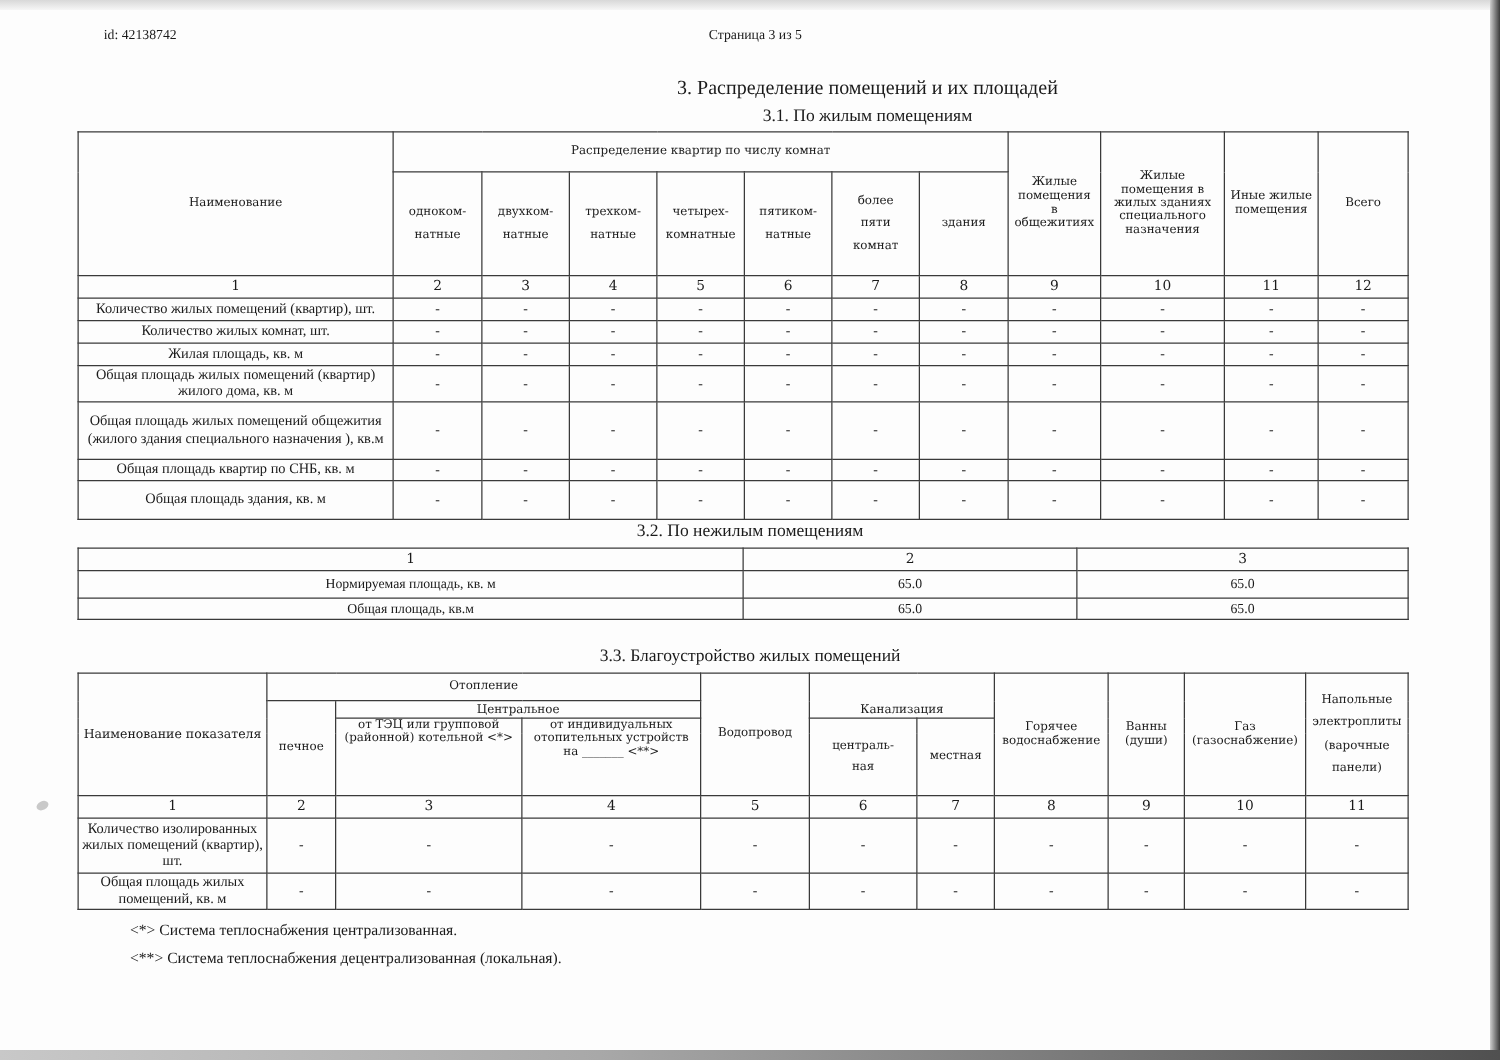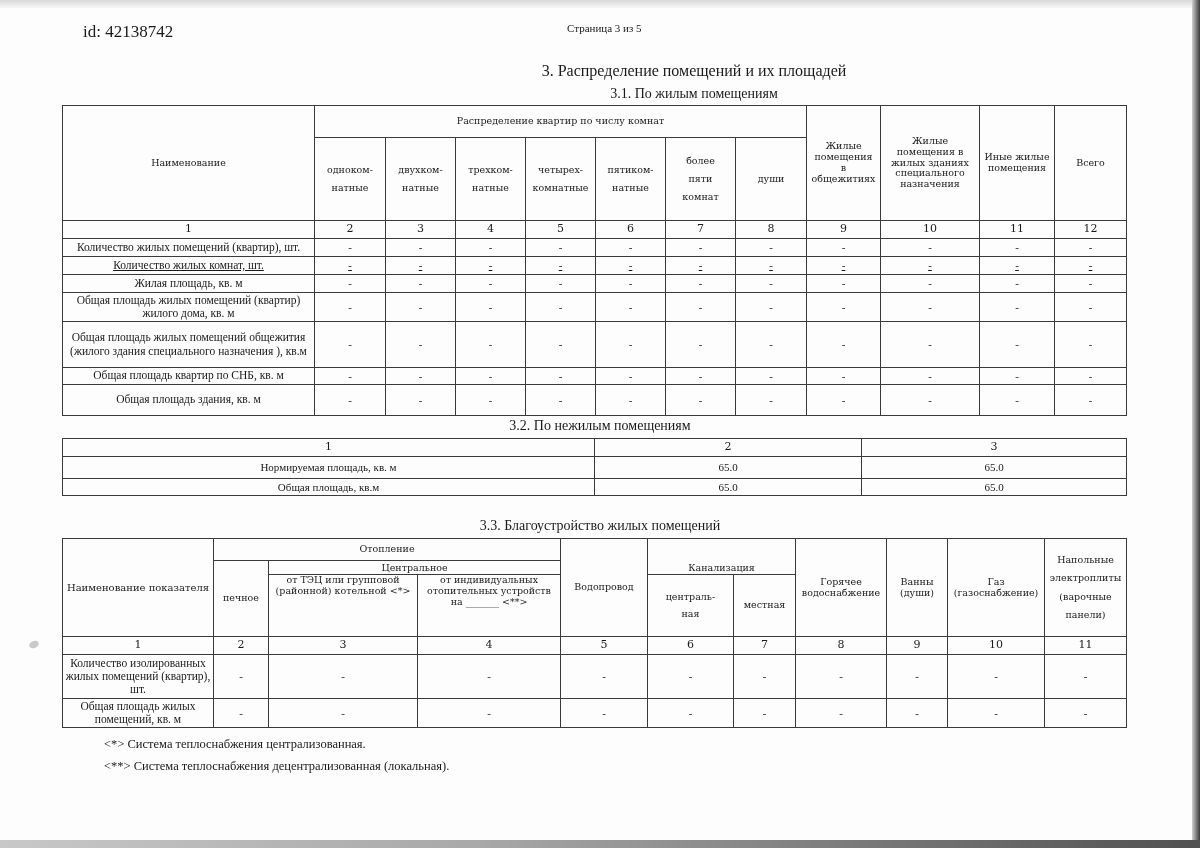--- a/index.html
+++ b/index.html
@@ -7,21 +7,21 @@
     width: 1200px; height: 848px; position: relative; overflow: hidden;
     background: #fdfdfd; color: #1a1a1a;
     font-family: "Liberation Serif", "DejaVu Serif", serif;
   }
   .topbar { position: absolute; left: 0; top: 0; width: 1200px; height: 8px;
     background: linear-gradient(#d8d8d8, #f6f6f6); }
   .rightedge { position: absolute; right: 0; top: 0; width: 8px; height: 848px;
     background: linear-gradient(90deg, #cfcfcf, #3a3a3a); }
   .bottomedge { position: absolute; left: 0; bottom: 0; width: 1200px; height: 8px;
     background: linear-gradient(90deg, #c8c8c8 0%, #a8a8a8 40%, #505050 100%); }
-  .hdr-id { position: absolute; left: 83px; top: 22px; font-size: 17px; }
+  .hdr-id { position: absolute; left: 83px; top: 22px; font-size: 11px; }
   .hdr-page { position: absolute; left: 567px; top: 22px; font-size: 11px; }
   .title { position: absolute; left: 0; width: 1200px; text-align: center; }
   .t-main { top: 62px; font-size: 16px; left: 0; padding-left: 0; }
   .t-main span, .t-sub span { display: inline-block; }
   .t-31 { top: 86px; font-size: 14px; }
   .t-32 { top: 418px; font-size: 14px; }
   .t-33 { top: 518px; font-size: 14px; }
 
   table { position: absolute; border-collapse: collapse; table-layout: fixed;
     font-size: 11px; line-height: 1.15; }
@@ -78,21 +78,21 @@
     <th rowspan="2" class="pre">Иные жилые<br>помещения</th>
     <th rowspan="2" class="pre">Всего</th>
   </tr>
   <tr style="height:83px" id="t1-roomhdr">
         <th class="pre" style="line-height: 1.9;">одноком-<br>натные</th>
         <th class="pre" style="line-height: 1.9;">двухком-<br>натные</th>
         <th class="pre" style="line-height: 1.9;">трехком-<br>натные</th>
         <th class="pre" style="line-height: 1.9;">четырех-<br>комнатные</th>
         <th class="pre" style="line-height: 1.9;">пятиком-<br>натные</th>
         <th class="pre" style="line-height: 1.9;">более<br>пяти<br>комнат</th>
-        <th class="pre" style="line-height: 1.9;">души</th>
+        <th class="pre" style="line-height: 1.9;">здания</th>
       </tr>
   <tr class="num" style="height:18px" id="t1-nums">
         <td>1</td>
         <td>2</td>
         <td>3</td>
         <td>4</td>
         <td>5</td>
         <td>6</td>
         <td>7</td>
         <td>8</td>
@@ -110,21 +110,21 @@
         <td>-</td>
         <td>-</td>
         <td>-</td>
         <td>-</td>
         <td>-</td>
         <td>-</td>
         <td>-</td>
         <td>-</td>
         <td>-</td>
       </tr>
-      <tr style="height: 18px; text-decoration: underline;">
+      <tr style="height: 18px;">
         <td class="rowlabel">Количество жилых комнат, шт.</td>
         <td>-</td>
         <td>-</td>
         <td>-</td>
         <td>-</td>
         <td>-</td>
         <td>-</td>
         <td>-</td>
         <td>-</td>
         <td>-</td>

